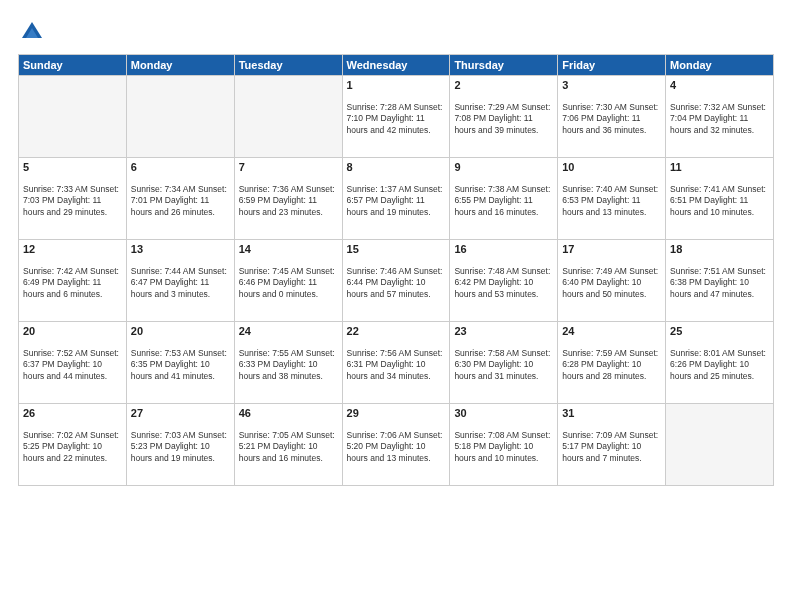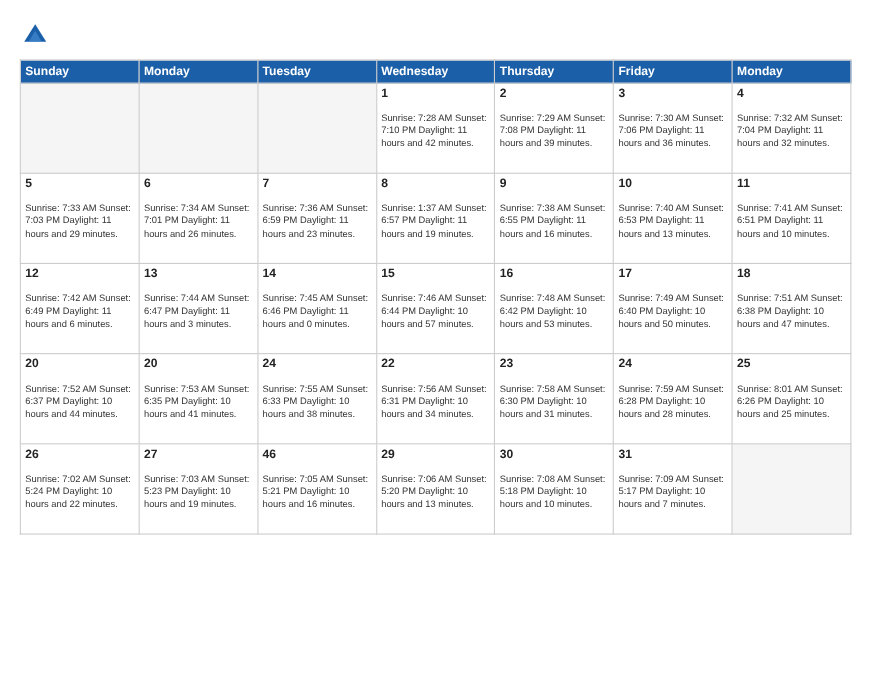--- a/index.html
+++ b/index.html
@@ -316,21 +316,21 @@
             <div class="day-info">Sunrise: 8:01 AM
 Sunset: 6:26 PM
 Daylight: 10 hours
 and 25 minutes.</div>
           </td>
         </tr>
         <tr>
           <td>
             <span class="day-num">26</span>
             <div class="day-info">Sunrise: 7:02 AM
-Sunset: 5:24 PM
+Sunset: 5:25 PM
 Daylight: 10 hours
 and 22 minutes.</div>
           </td>
           <td>
             <span class="day-num">27</span>
             <div class="day-info">Sunrise: 7:03 AM
 Sunset: 5:23 PM
 Daylight: 10 hours
 and 19 minutes.</div>
           </td>

